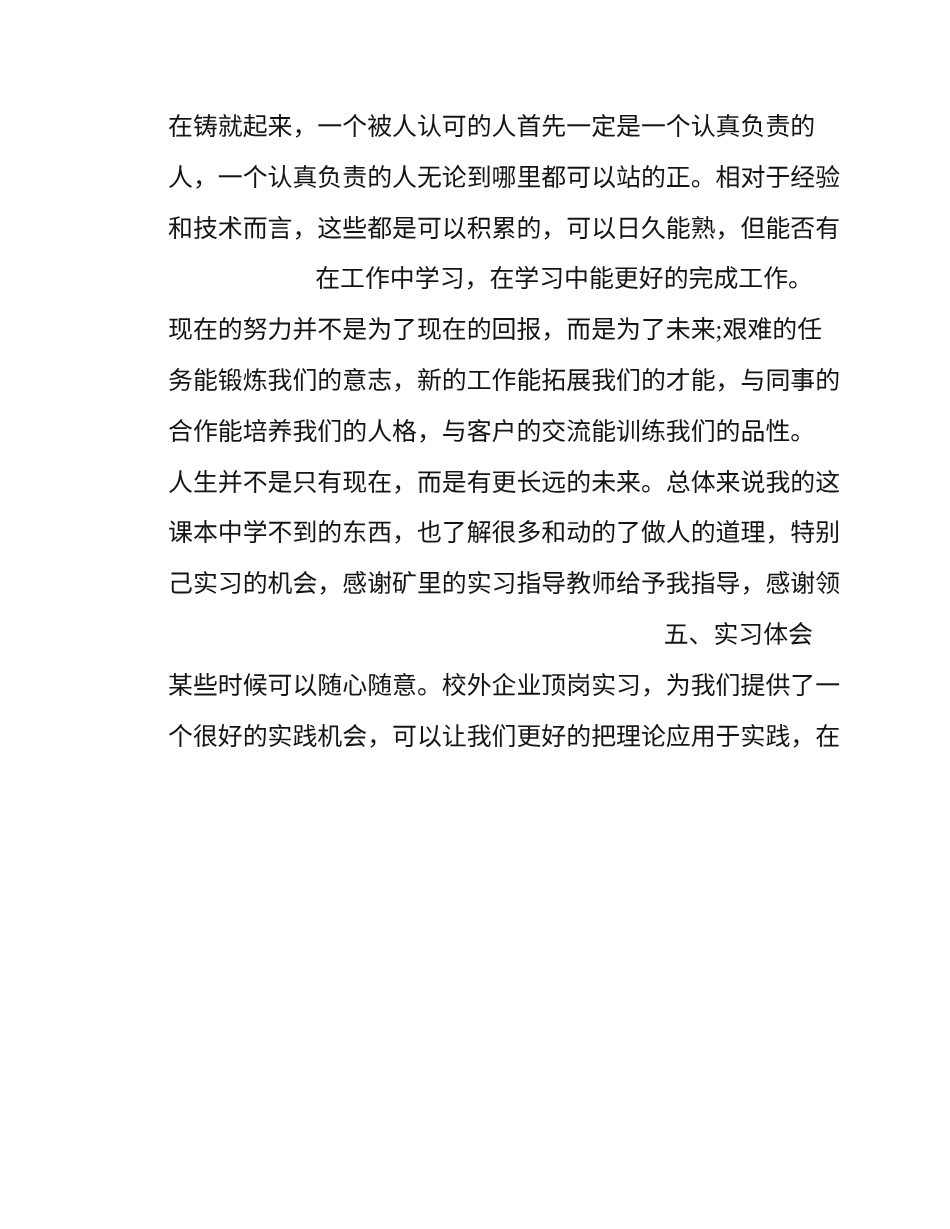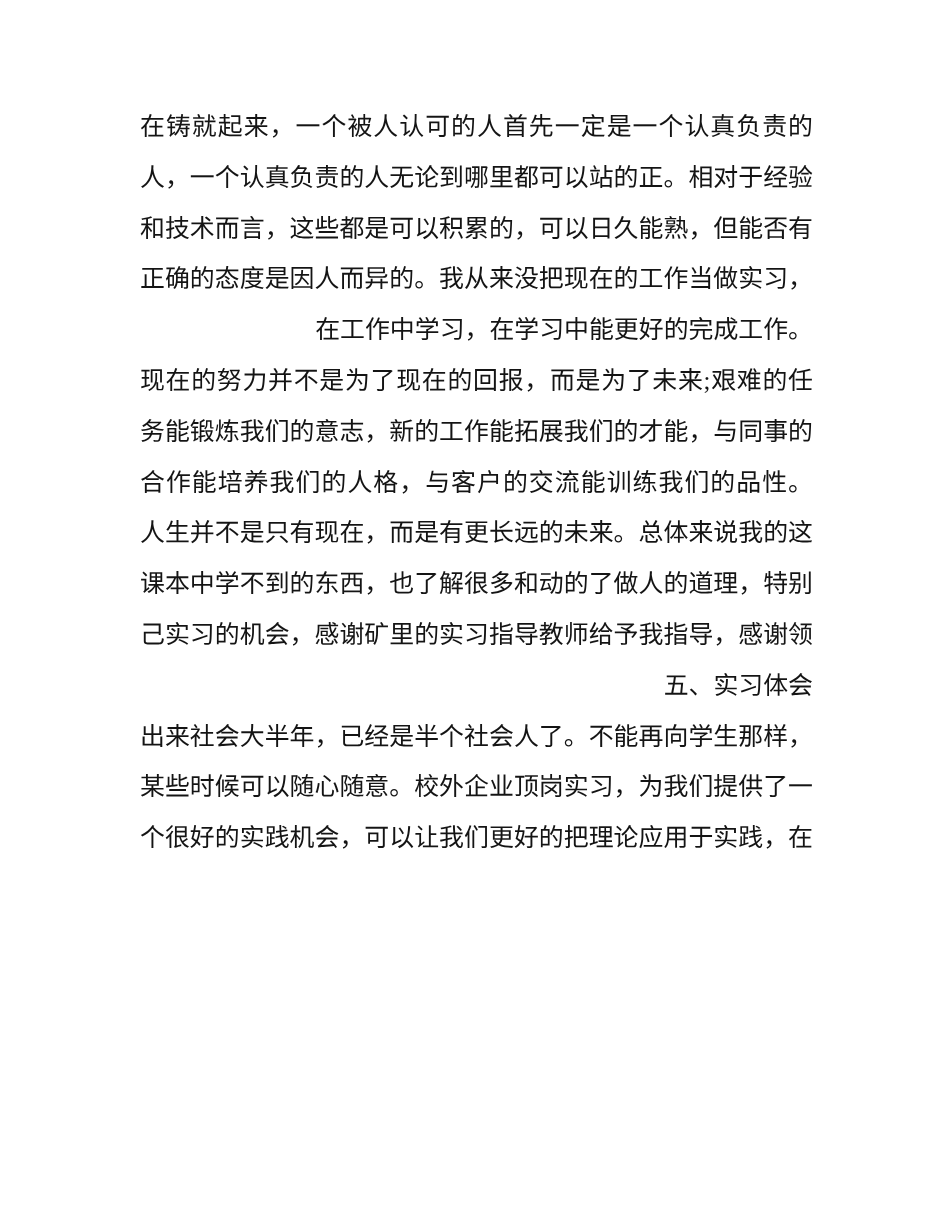--- a/index.html
+++ b/index.html
@@ -28,36 +28,35 @@
     color: #141414;
     font-family: "Liberation Serif", "DejaVu Serif", serif;
     white-space: nowrap;
     text-align: right;
     letter-spacing: 0;
   }
   .jf {
     text-align: justify;
     text-align-last: justify;
     text-justify: inter-character;
+    margin-left: 28px;
   }
 </style>
 </head>
 <body>
 
 <div class="canvas">
   <div class="doc-text-block">
     <div class="ln jf">在铸就起来，一个被人认可的人首先一定是一个认真负责的</div>
     <div class="ln jf">人，一个认真负责的人无论到哪里都可以站的正。相对于经验</div>
     <div class="ln jf">和技术而言，这些都是可以积累的，可以日久能熟，但能否有</div>
-    <div class="ln jf">正确的态度是因人而异的。我从来没把现在的工作当做实习，</div>
     <div class="ln">在工作中学习，在学习中能更好的完成工作。</div>
     <div class="ln jf">现在的努力并不是为了现在的回报，而是为了未来;艰难的任</div>
     <div class="ln jf">务能锻炼我们的意志，新的工作能拓展我们的才能，与同事的</div>
     <div class="ln jf">合作能培养我们的人格，与客户的交流能训练我们的品性。</div>
     <div class="ln jf">人生并不是只有现在，而是有更长远的未来。总体来说我的这</div>
     <div class="ln jf">课本中学不到的东西，也了解很多和动的了做人的道理，特别</div>
     <div class="ln jf">己实习的机会，感谢矿里的实习指导教师给予我指导，感谢领</div>
     <div class="ln">五、实习体会</div>
-    <div class="ln jf">出来社会大半年，已经是半个社会人了。不能再向学生那样，</div>
     <div class="ln jf">某些时候可以随心随意。校外企业顶岗实习，为我们提供了一</div>
     <div class="ln jf">个很好的实践机会，可以让我们更好的把理论应用于实践，在</div>
   </div>
 </div>
 
 </body></html>

